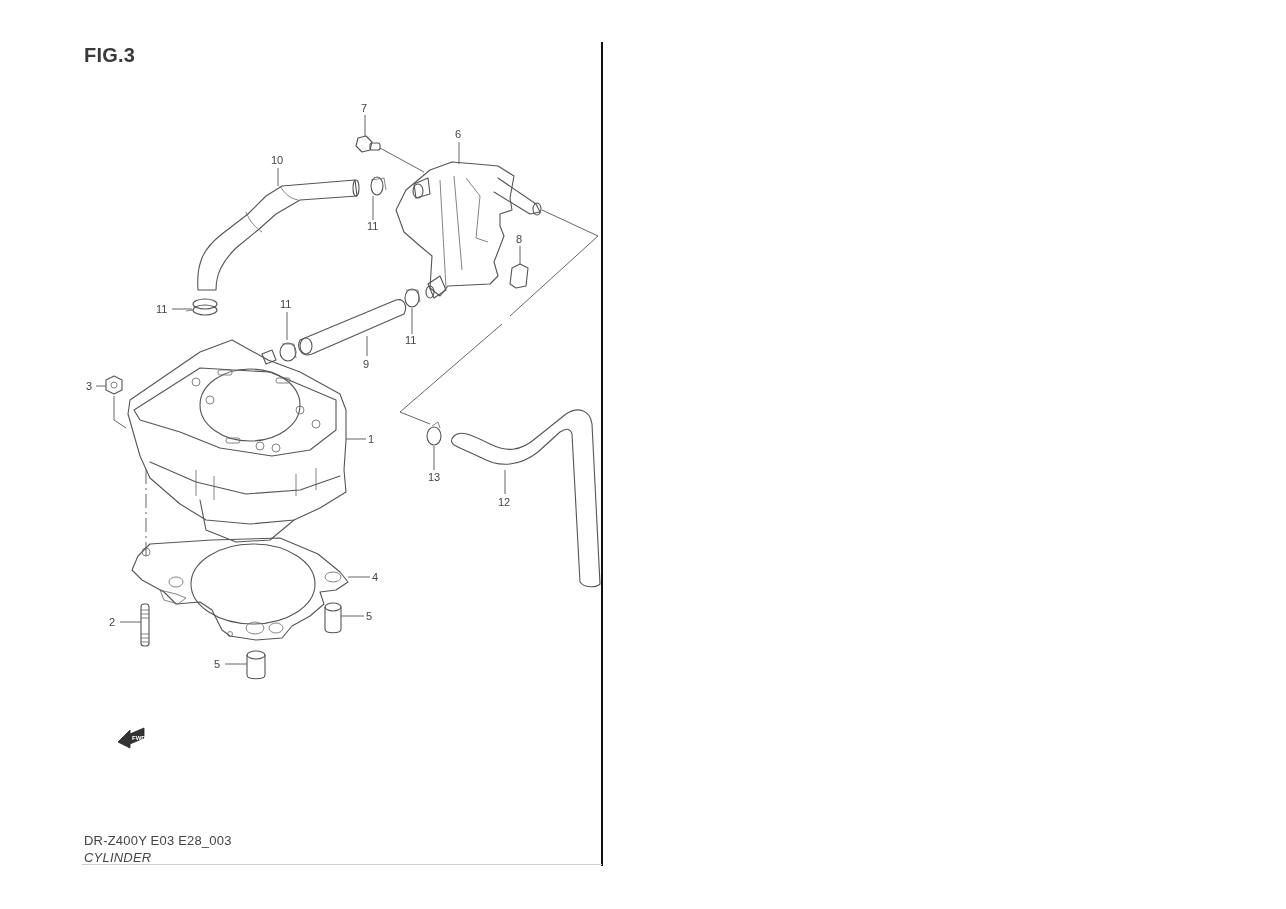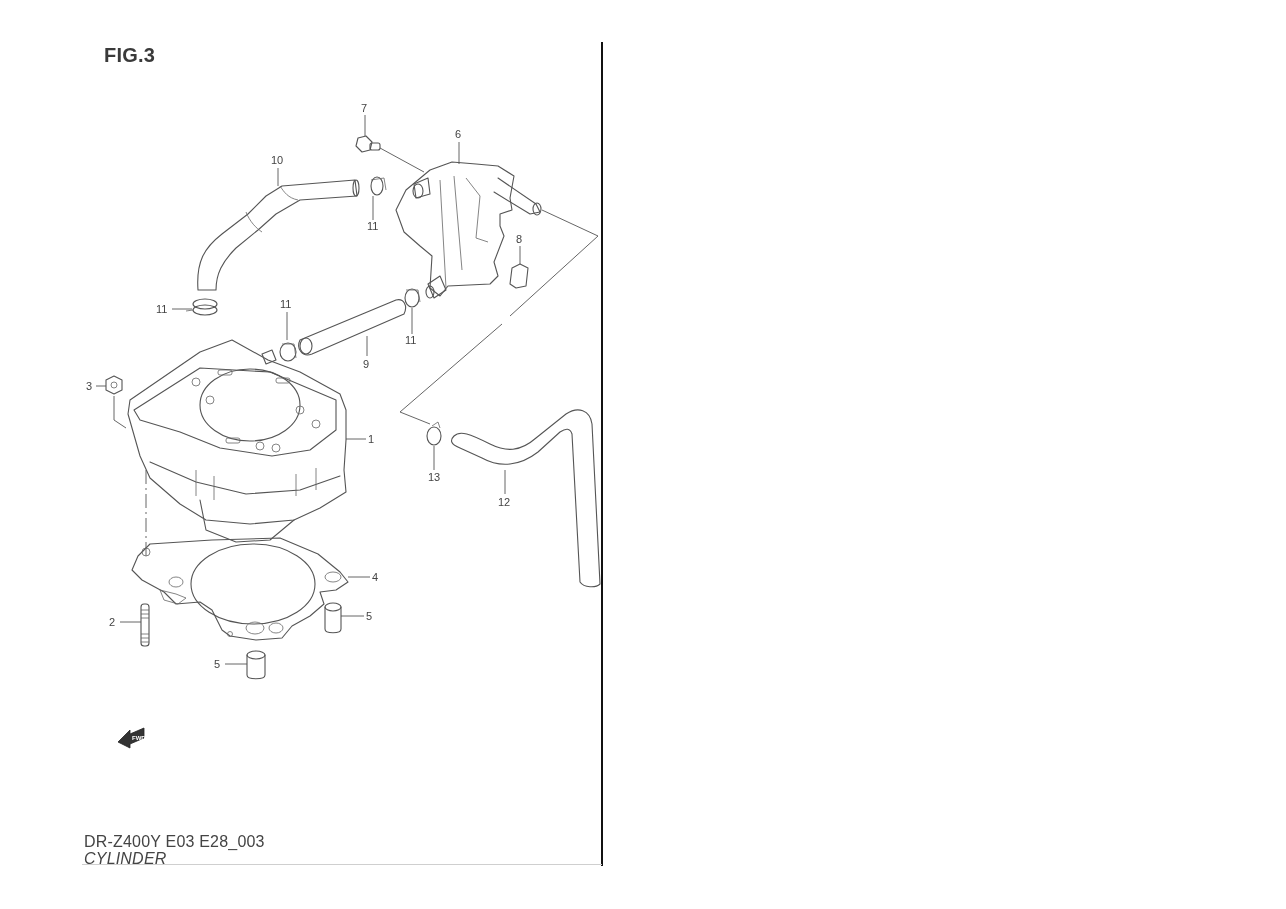--- a/index.html
+++ b/index.html
@@ -1,20 +1,20 @@
 <!DOCTYPE html>
 <html><head>
 <meta charset="utf-8">
 <style>
   html, body { margin: 0; padding: 0; background: #ffffff; }
   body { width: 1286px; height: 909px; position: relative; overflow: hidden; font-family: "Liberation Sans", sans-serif; }
-  .fig-title { position: absolute; left: 84px; top: 44px; font-size: 20px; font-weight: bold; color: #3a3a3a; letter-spacing: 0.2px; margin-left: 20px; }
+  .fig-title { position: absolute; left: 84px; top: 44px; font-size: 20px; font-weight: bold; color: #3a3a3a; letter-spacing: 0.2px; }
   .divider { position: absolute; left: 601px; top: 42px; width: 2px; height: 824px; background: #111; }
   .bottom-rule { position: absolute; left: 82px; top: 864px; width: 520px; height: 1px; background: #cfcfcf; }
-  .caption { position: absolute; left: 84px; font-size: 16px; color: #444; letter-spacing: 0.2px; }
+  .caption { position: absolute; left: 84px; font-size: 13px; color: #444; letter-spacing: 0.2px; }
   .caption.code { top: 833px; }
   .caption.name { top: 850px; font-style: italic; }
   svg.diagram { position: absolute; left: 0; top: 0; }
   .lbl { font-family: "Liberation Sans", sans-serif; font-size: 11px; fill: #444; }
   .part { fill: none; stroke: #555; stroke-width: 1.1; stroke-linejoin: round; stroke-linecap: round; }
   .thin { fill: none; stroke: #666; stroke-width: 0.8; }
   .leader { stroke: #555; stroke-width: 0.9; fill: none; }
 </style>
 </head>
 <body>

